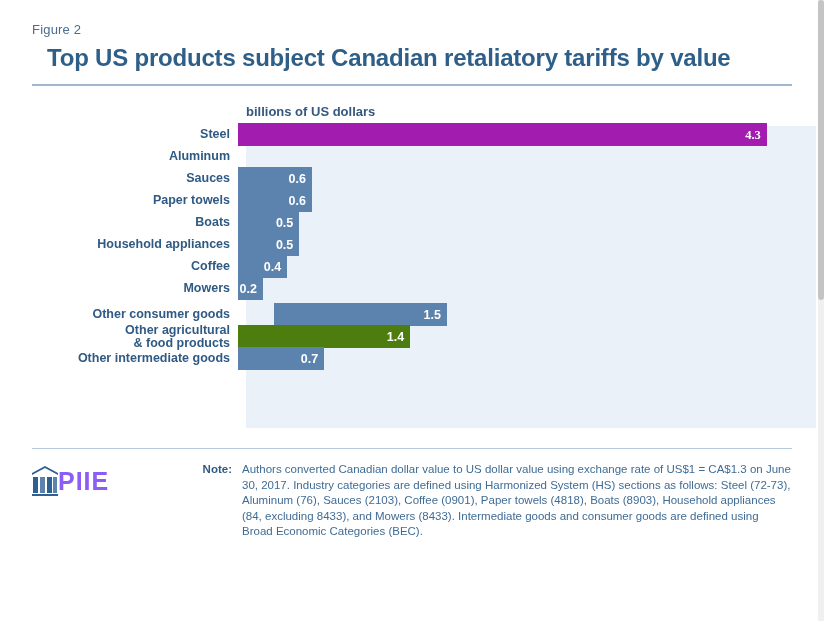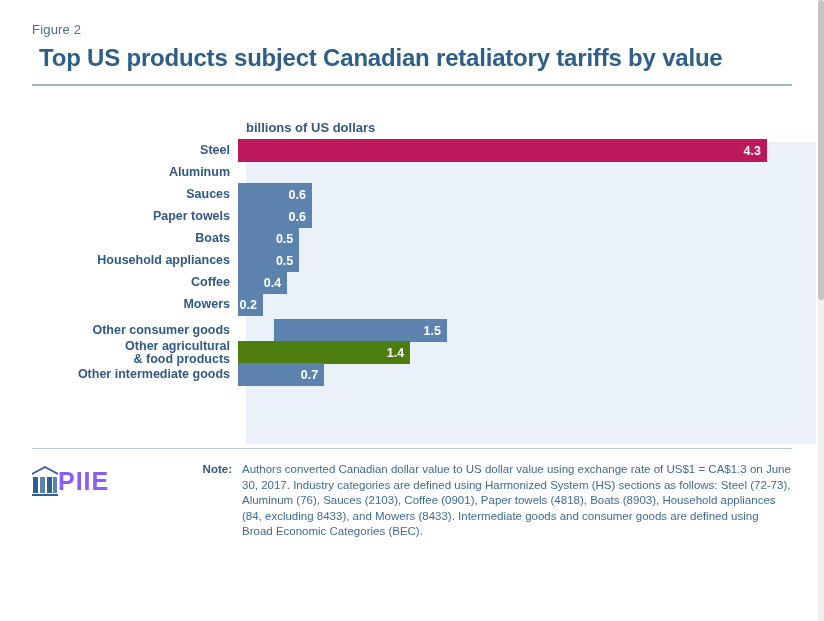--- a/index.html
+++ b/index.html
@@ -27,33 +27,33 @@
     font-size: 13px;
     color: #4a6c8f;
     margin-left: 8px;
     padding-top: 22px;
     letter-spacing: .2px;
   }
   .fig-title {
     font-size: 24px;
     font-weight: bold;
     color: #2e5f88;
-    margin-left: 15px;
+    margin-left: 23px;
     margin-top: 7px;
     letter-spacing: -.2px;
   }
   .title-rule {
     height: 2px;
     background: #9fb8cd;
     margin: 12px 8px 0 8px;
   }
   
   .chart-wrap {
     position: relative;
-    margin-top: 34px;
+    margin-top: 18px;
     margin-left: 8px;
     height: 330px;
   }
   .axis-title {
     position: absolute;
     left: 214px;
     top: 0px;
     font-size: 13px;
     font-weight: bold;
     color: #34597f;
@@ -209,21 +209,21 @@
   <div class="fig-title">Top US products subject Canadian retaliatory tariffs by value</div>
   <div class="title-rule"></div>
 
   <div class="chart-wrap">
     <div class="axis-title">billions of US dollars</div>
     <div class="plot"></div>
     <div class="rows" id="rows">
         <div class="row">
           <div class="cat-label">Steel</div>
           <div class="bar-area">
-            <div class="bar" style="width: 91.5%; background: #be185d;">
+            <div class="bar" style="width: 91.5%; background: #a21caf; font-family: Liberation Serif, serif;">
               <span class="bar-val inside">4.3</span>
             </div>
           </div>
         </div>
         <div class="row">
           <div class="cat-label">Aluminum</div>
         </div>
         <div class="row">
           <div class="cat-label">Sauces</div>
           <div class="bar-area">

